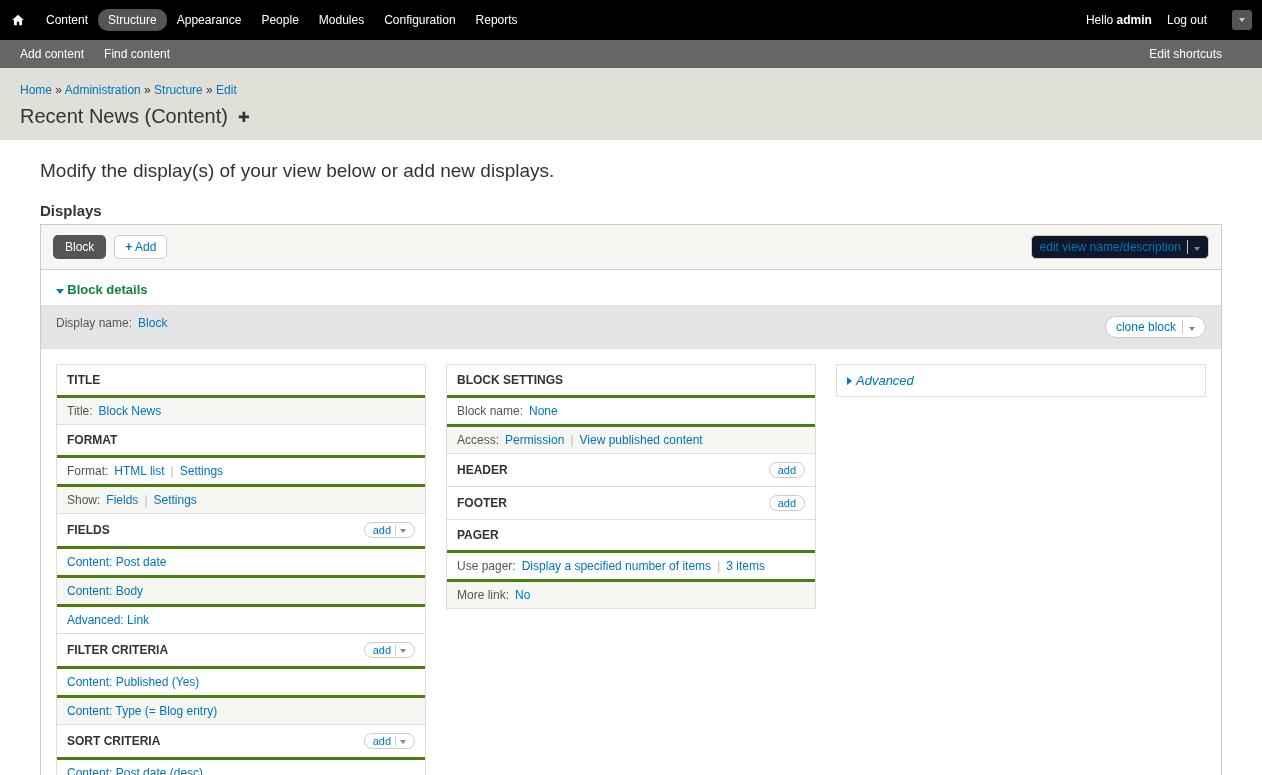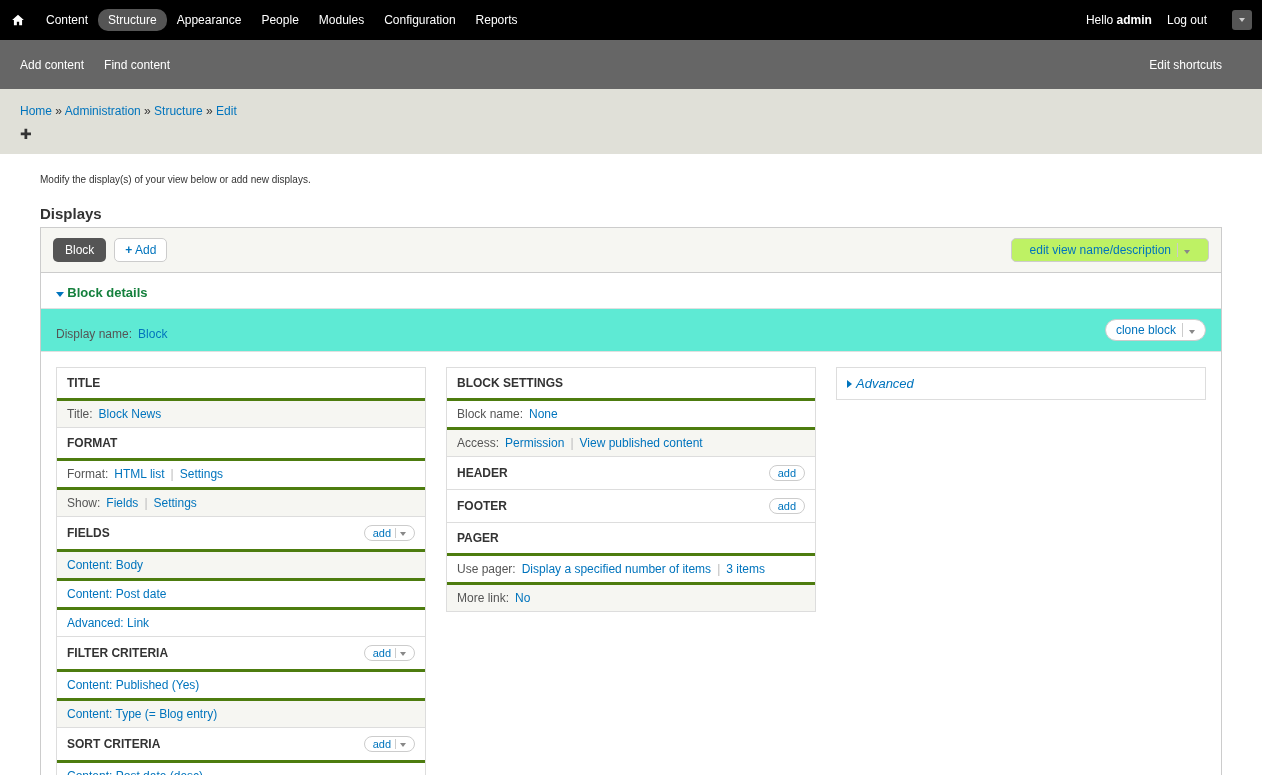--- a/index.html
+++ b/index.html
@@ -8,47 +8,47 @@
 
 .toolbar { background: #000; color: #fff; height: 40px; display: flex; align-items: center; padding: 0 10px; position: relative; }
 .toolbar-home { width: 16px; height: 16px; margin-right: 10px; display: inline-flex; align-items: center; justify-content: center; }
 .toolbar-menu { display: flex; gap: 0; align-items: center; }
 .toolbar-menu a { color: #fff; padding: 4px 10px; font-size: 12px; }
 .toolbar-menu a.active { background: #555; border-radius: 10px; }
 .toolbar-right { margin-left: auto; display: flex; gap: 15px; align-items: center; color: #fff; font-size: 12px; }
 .toolbar-right a { color: #fff; }
 .toolbar-drawer-toggle { width: 20px; height: 20px; background: #555; border-radius: 3px; display: flex; align-items: center; justify-content: center; margin-left: 10px; }
 
-.shortcut-bar { background: #666; color: #fff; height: 49px; display: flex; align-items: center; padding: 0 20px; }
+.shortcut-bar { background: #666; color: #fff; height: 28px; display: flex; align-items: center; padding: 0 20px; }
 .shortcut-bar a { color: #fff; font-size: 12px; margin-right: 20px; }
 .shortcut-bar .edit-shortcuts { margin-left: auto; }
 
 .region-header { background: #e0e0d8; padding: 15px 20px 12px; }
 .breadcrumb { font-size: 12px; color: #333; margin-bottom: 8px; }
 .breadcrumb a { color: #0074bd; }
 .page-title { font-size: 20px; font-weight: normal; color: #333; display: flex; align-items: center; gap: 10px; }
 .page-title .add-icon { font-size: 14px; color: #333; }
 
 .content-area { padding: 20px 40px; }
-.intro-text { font-size: 10px; margin-bottom: 20px; }
+.intro-text { font-size: 19px; margin-bottom: 20px; }
 .displays-heading { font-size: 15px; font-weight: bold; margin-bottom: 5px; }
 
 .displays-box { border: 1px solid #ccc; background: #f6f6f2; }
 .displays-tabs { padding: 10px 12px; display: flex; align-items: center; gap: 8px; border-bottom: 1px solid #ccc; background: #f6f6f2; }
 .tab-active { background: #555; color: #fff; padding: 5px 12px; border-radius: 5px; font-size: 12px; }
 .tab-add { background: #fff; border: 1px solid #ccc; border-radius: 5px; padding: 4px 10px; color: #0074bd; font-size: 12px; cursor: pointer; }
 .tab-add .plus { color: #0074bd; font-weight: bold; }
-.edit-view-btn { margin-left: auto; background: #bef264; border: 1px solid #ccc; border-radius: 5px; padding: 4px 18px; color: #0074bd; font-size: 12px; display: flex; align-items: center; gap: 6px; }
+.edit-view-btn { margin-left: auto; background: #0f172a; border: 1px solid #ccc; border-radius: 5px; padding: 4px 8px; color: #0074bd; font-size: 12px; display: flex; align-items: center; gap: 6px; }
 .edit-view-btn .dd { border-left: 1px solid #ccc; padding-left: 6px; }
 
 .details-wrapper { background: #fff; padding: 0; }
 .block-details-header { padding: 12px 15px 8px; background: #fff; border-bottom: 1px solid #e0e0e0; }
 .block-details-header .toggle { color: #15803d; font-weight: bold; font-size: 13px; }
 
-.display-name-row { padding: 10px 15px; display: flex; align-items: flex-end; background: #5eead4; border-bottom: 1px solid #e0e0e0; }
+.display-name-row { padding: 10px 15px; display: flex; align-items: flex-start; background: #e5e5e5; border-bottom: 1px solid #e0e0e0; }
 .display-name-row .label { color: #555; margin-right: 6px; }
 .clone-btn { margin-left: auto; background: #fff; border: 1px solid #ccc; border-radius: 12px; padding: 3px 10px; color: #0074bd; font-size: 12px; display: flex; align-items: center; gap: 6px; }
 .clone-btn .dd { border-left: 1px solid #ccc; padding-left: 6px; }
 
 .columns { display: flex; gap: 20px; padding: 15px; align-items: flex-start; background: #fff; text-align: center; }
 .col { flex: 1; border: 1px solid #ddd; background: #fff; }
 .col3 { flex: 1; font-style: italic; }
 
 .section-header { background: #fff; padding: 8px 10px; font-weight: bold; font-size: 12px; text-transform: uppercase; display: flex; align-items: center; border-top: 1px solid #ddd; }
 .section-header:first-child { border-top: none; }
@@ -100,20 +100,21 @@
 </div>
 
 <div class="region-header">
   <div class="breadcrumb">
     <a>Home</a> » 
     <a>Administration</a> » 
     <a>Structure</a> » 
     <a>Edit</a>
   </div>
   <h1 class="page-title">
+    <span>Recent News (Content)</span>
     <span class="add-icon">✚</span>
   </h1>
 </div>
 
 <div class="content-area">
   <p class="intro-text">Modify the display(s) of your view below or add new displays.</p>
   <h3 class="displays-heading">Displays</h3>
 
   <div class="displays-box">
     <div class="displays-tabs">
@@ -160,25 +161,25 @@
             <span class="sep">|</span>
             <a>Settings</a>
           </div>
           <div class="section-header">
             <span>FIELDS</span>
             <div class="add-pill">
                 <span>add</span>
                 <span class="dd-sm"><span class="tri-down-sm"></span></span>
               </div>
           </div>
+          <div class="row">
+              <a>Content: Post date</a>
+            </div>
           <div class="row alt">
               <a>Content: Body</a>
-            </div>
-          <div class="row">
-              <a>Content: Post date</a>
             </div>
           <div class="row">
               <a>Advanced: Link</a>
             </div>
           <div class="section-header">
             <span>FILTER CRITERIA</span>
             <div class="add-pill">
                 <span>add</span>
                 <span class="dd-sm"><span class="tri-down-sm"></span></span>
               </div>

